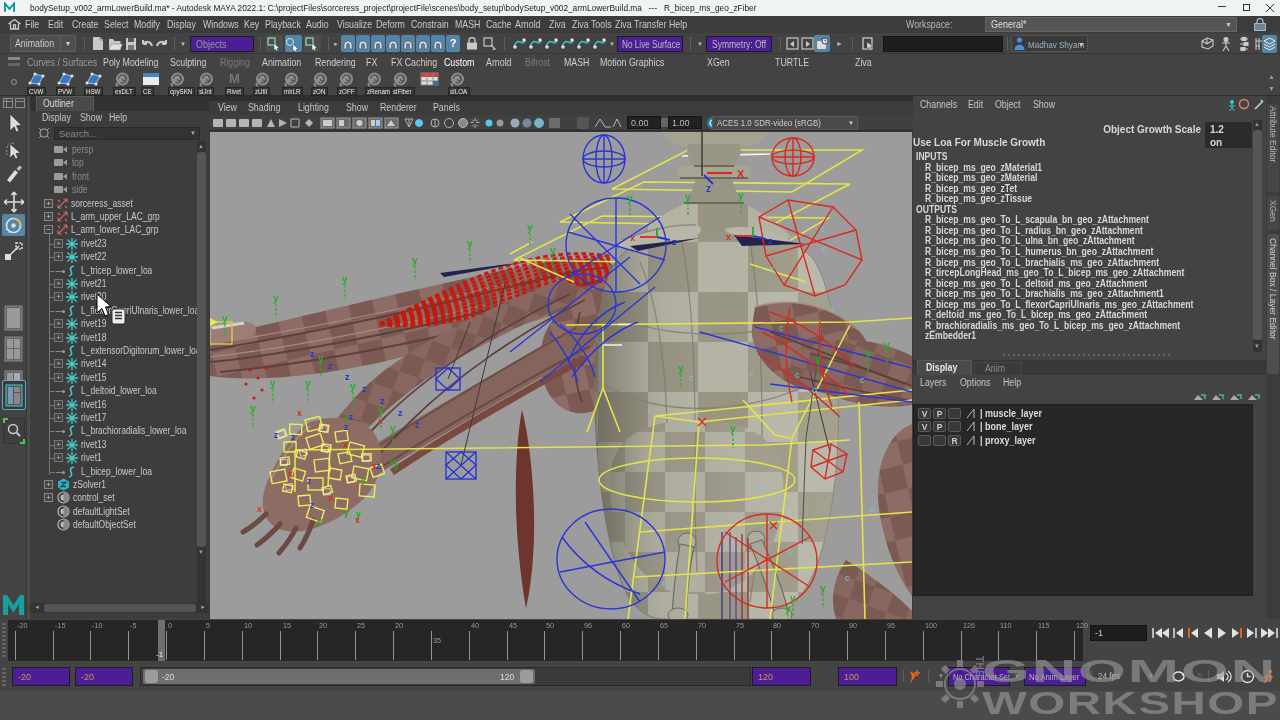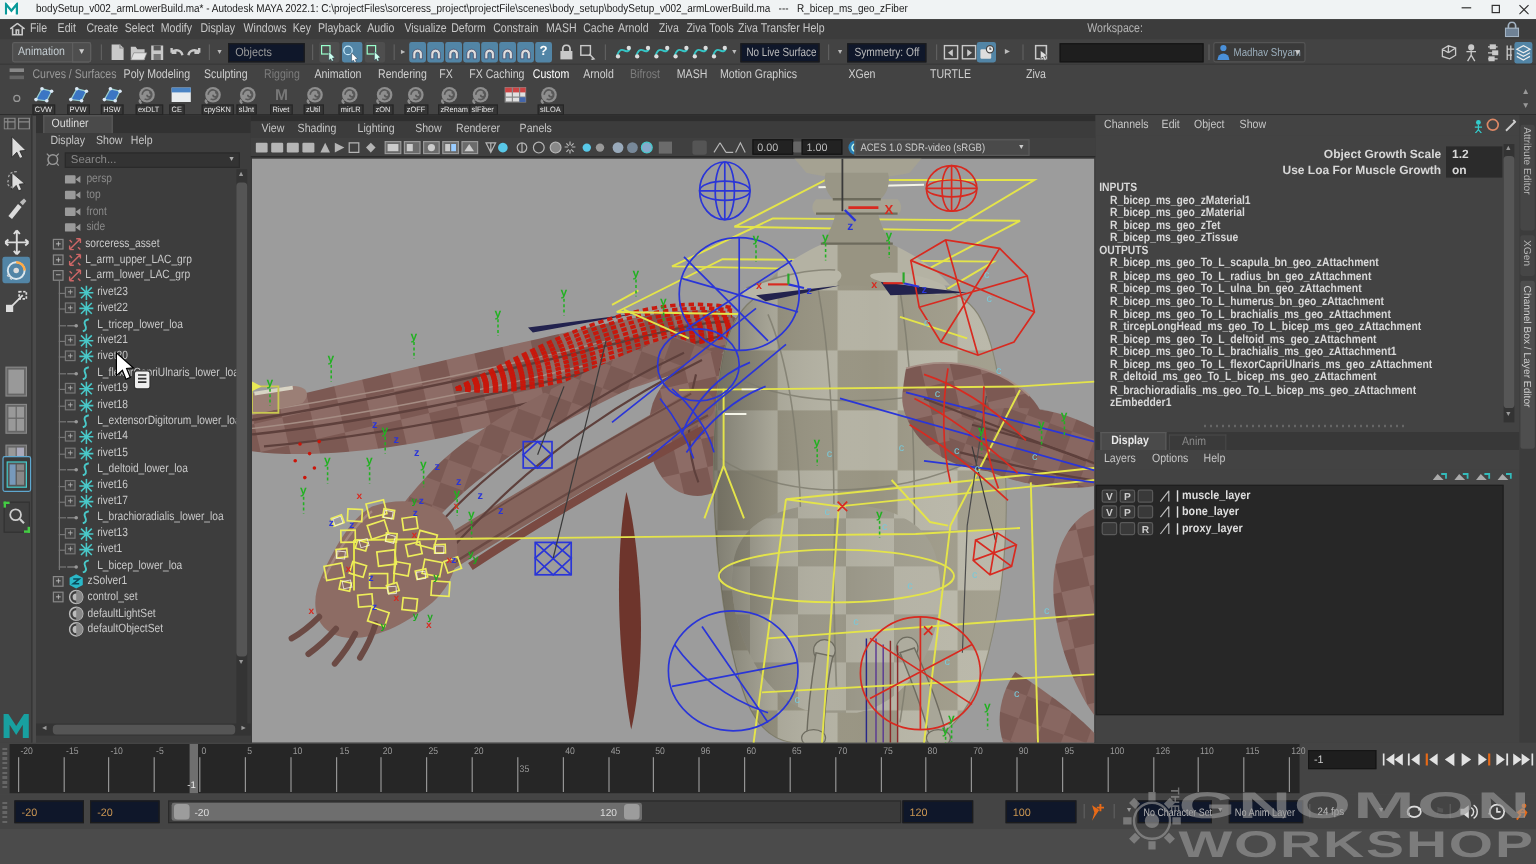--- a/index.html
+++ b/index.html
@@ -1,21 +1,21 @@
 <!DOCTYPE html>
 <html><head><meta charset="utf-8"><style>
 *{margin:0;padding:0;box-sizing:border-box}
 html,body{width:1280px;height:720px;overflow:hidden}
 body{font-family:"Liberation Sans",sans-serif;background:#4b4b4b;position:relative}
 .a{position:absolute}
 .tx{white-space:nowrap}
 .mi{position:absolute;top:2px;font-size:10.5px;transform:scaleX(.84);transform-origin:0 50%;white-space:nowrap}
 .sep{position:absolute;width:1px;height:13px;top:4px;background:#5f5f5f}
 .sep2{position:absolute;width:1px;height:12px;top:2px;background:#5f5f5f}
-.fld{position:absolute;background:#0f172a;border:1px solid #1c1c1c;color:#bbb;font-size:10px;white-space:nowrap}
+.fld{position:absolute;background:#4c1d95;border:1px solid #1c1c1c;color:#bbb;font-size:10px;white-space:nowrap}
 .tab{position:absolute;top:2px;font-size:10.5px;transform:scaleX(.84);transform-origin:0 50%;color:#bfbfbf;white-space:nowrap}
 .olr{position:absolute;font-size:10px;color:#c9c9c9;white-space:nowrap;transform:scaleX(.85);transform-origin:0 50%}
 .cbr{position:absolute;font-size:10px;font-weight:bold;color:#d8d8d8;white-space:nowrap;transform:scaleX(.86);transform-origin:0 50%}
 .lyrbtn{position:absolute;width:13px;height:11px;background:#393939;border:1px solid #5a5a5a;border-radius:2px;color:#ccc;font-size:8.5px;font-weight:bold;text-align:center;line-height:10px}
 </style></head><body>
 <div class="a" style="left:0;top:0;width:1280px;height:16px;background:#f0f3f4;color:#1a1a1a;font-size:9.5px">
 <svg class="a" style="left:4px;top:2px" width="11" height="11" viewBox="0 0 12 12">
       <rect width="12" height="12" fill="#fff"></rect>
       <path d="M1 11 V1.5 L6 7.5 L11 1.5 V11" fill="none" stroke="#0a9a9a" stroke-width="2.1"></path>
     </svg>
@@ -44,20 +44,21 @@
     <span class="mi" style="left:376px">Deform</span>
     <span class="mi" style="left:411px">Constrain</span>
     <span class="mi" style="left:455px">MASH</span>
     <span class="mi" style="left:486px">Cache</span>
     <span class="mi" style="left:515px">Arnold</span>
     <span class="mi" style="left:549px">Ziva</span>
     <span class="mi" style="left:572px">Ziva Tools</span>
     <span class="mi" style="left:615px">Ziva Transfer</span>
     <span class="mi" style="left:669px">Help</span>
     <span class="mi" style="left:906px;color:#b5b5b5">Workspace:</span>
+    <div class="a" style="left:985px;top:1px;width:252px;height:15px;background:#555;border:1px solid #666;color:#ddd;font-size:10px;padding:1px 5px"><span style="display:inline-block;transform:scaleX(.9);transform-origin:0 50%">General*</span><span style="position:absolute;right:4px;top:3px;font-size:7px;color:#ccc">▼</span></div>
     <svg class="a" style="left:1254px;top:2px" width="12" height="13" viewBox="0 0 12 13">
       <rect x="0.5" y="5.5" width="11" height="7" fill="#6f8296" stroke="#a4b4c4"></rect>
       <path d="M3 5.5 V3.5 a3 3 0 0 1 6 0 V5.5" fill="none" stroke="#a4b4c4" stroke-width="1.4"></path>
     </svg>
   </div>
 <div class="a" style="left:0;top:33px;width:1280px;height:21px;background:#434343;border-bottom:1px solid #373737">
     <div class="a" style="left:10px;top:2px;width:66px;height:17px;background:#4e4e4e;border:1px solid #5e5e5e;border-radius:2px;color:#c4cdd2;font-size:10px;padding:2px 4px"><span style="display:inline-block;transform:scaleX(.88);transform-origin:0 50%">Animation</span></div>
     <div class="a" style="left:60px;top:2px;width:16px;height:17px;background:#4e4e4e;border:1px solid #5e5e5e;border-radius:0 2px 2px 0;font-size:7px;color:#ccc;text-align:center;line-height:16px">▼</div>
     <div class="sep" style="left:84px"></div>
     <svg class="a" style="left:92px;top:3px" width="76" height="15" viewBox="0 0 76 15">
@@ -1033,21 +1034,21 @@
 <div class="a" style="left:913px;top:96px;width:353px;height:523px;background:#434343">
     <div class="a" style="left:0;top:0;width:353px;height:17px;background:#434343">
       <span style="position:absolute;left:7px;top:3px;font-size:10px;color:#c6c6c6;transform:scaleX(.88);transform-origin:0 50%">Channels</span>
       <span style="position:absolute;left:55px;top:3px;font-size:10px;color:#c6c6c6;transform:scaleX(.88);transform-origin:0 50%">Edit</span>
       <span style="position:absolute;left:82px;top:3px;font-size:10px;color:#c6c6c6;transform:scaleX(.88);transform-origin:0 50%">Object</span>
       <span style="position:absolute;left:120px;top:3px;font-size:10px;color:#c6c6c6;transform:scaleX(.88);transform-origin:0 50%">Show</span>
     </div>
     <div class="cbr" style="left:0;top:28px;width:288px;text-align:right;transform:none">Object Growth Scale</div>
     <div class="a" style="left:292px;top:26px;width:47px;height:13px;background:#2b2b2b"></div>
     <div class="cbr" style="left:297px;top:28px;transform:none">1.2</div>
-    <div class="cbr" style="left:0;top:41px;width:288px;text-align:right;transform:none">Use Loa For Muscle Growth</div>
+    <div class="cbr" style="left:0;top:41px;width:288px;text-align:left;transform:none">Use Loa For Muscle Growth</div>
     <div class="a" style="left:292px;top:39px;width:47px;height:13px;background:#2b2b2b"></div>
     <div class="cbr" style="left:297px;top:41px;transform:none">on</div>
     <div class="cbr" style="left:3px;top:55.0px">INPUTS</div>
     <div class="cbr" style="left:12px;top:65.5px">R_bicep_ms_geo_zMaterial1</div>
     <div class="cbr" style="left:12px;top:76.1px">R_bicep_ms_geo_zMaterial</div>
     <div class="cbr" style="left:12px;top:86.7px">R_bicep_ms_geo_zTet</div>
     <div class="cbr" style="left:12px;top:97.2px">R_bicep_ms_geo_zTissue</div>
     <div class="cbr" style="left:3px;top:107.8px">OUTPUTS</div>
     <div class="cbr" style="left:12px;top:118.3px">R_bicep_ms_geo_To_L_scapula_bn_geo_zAttachment</div>
     <div class="cbr" style="left:12px;top:128.9px">R_bicep_ms_geo_To_L_radius_bn_geo_zAttachment</div>

